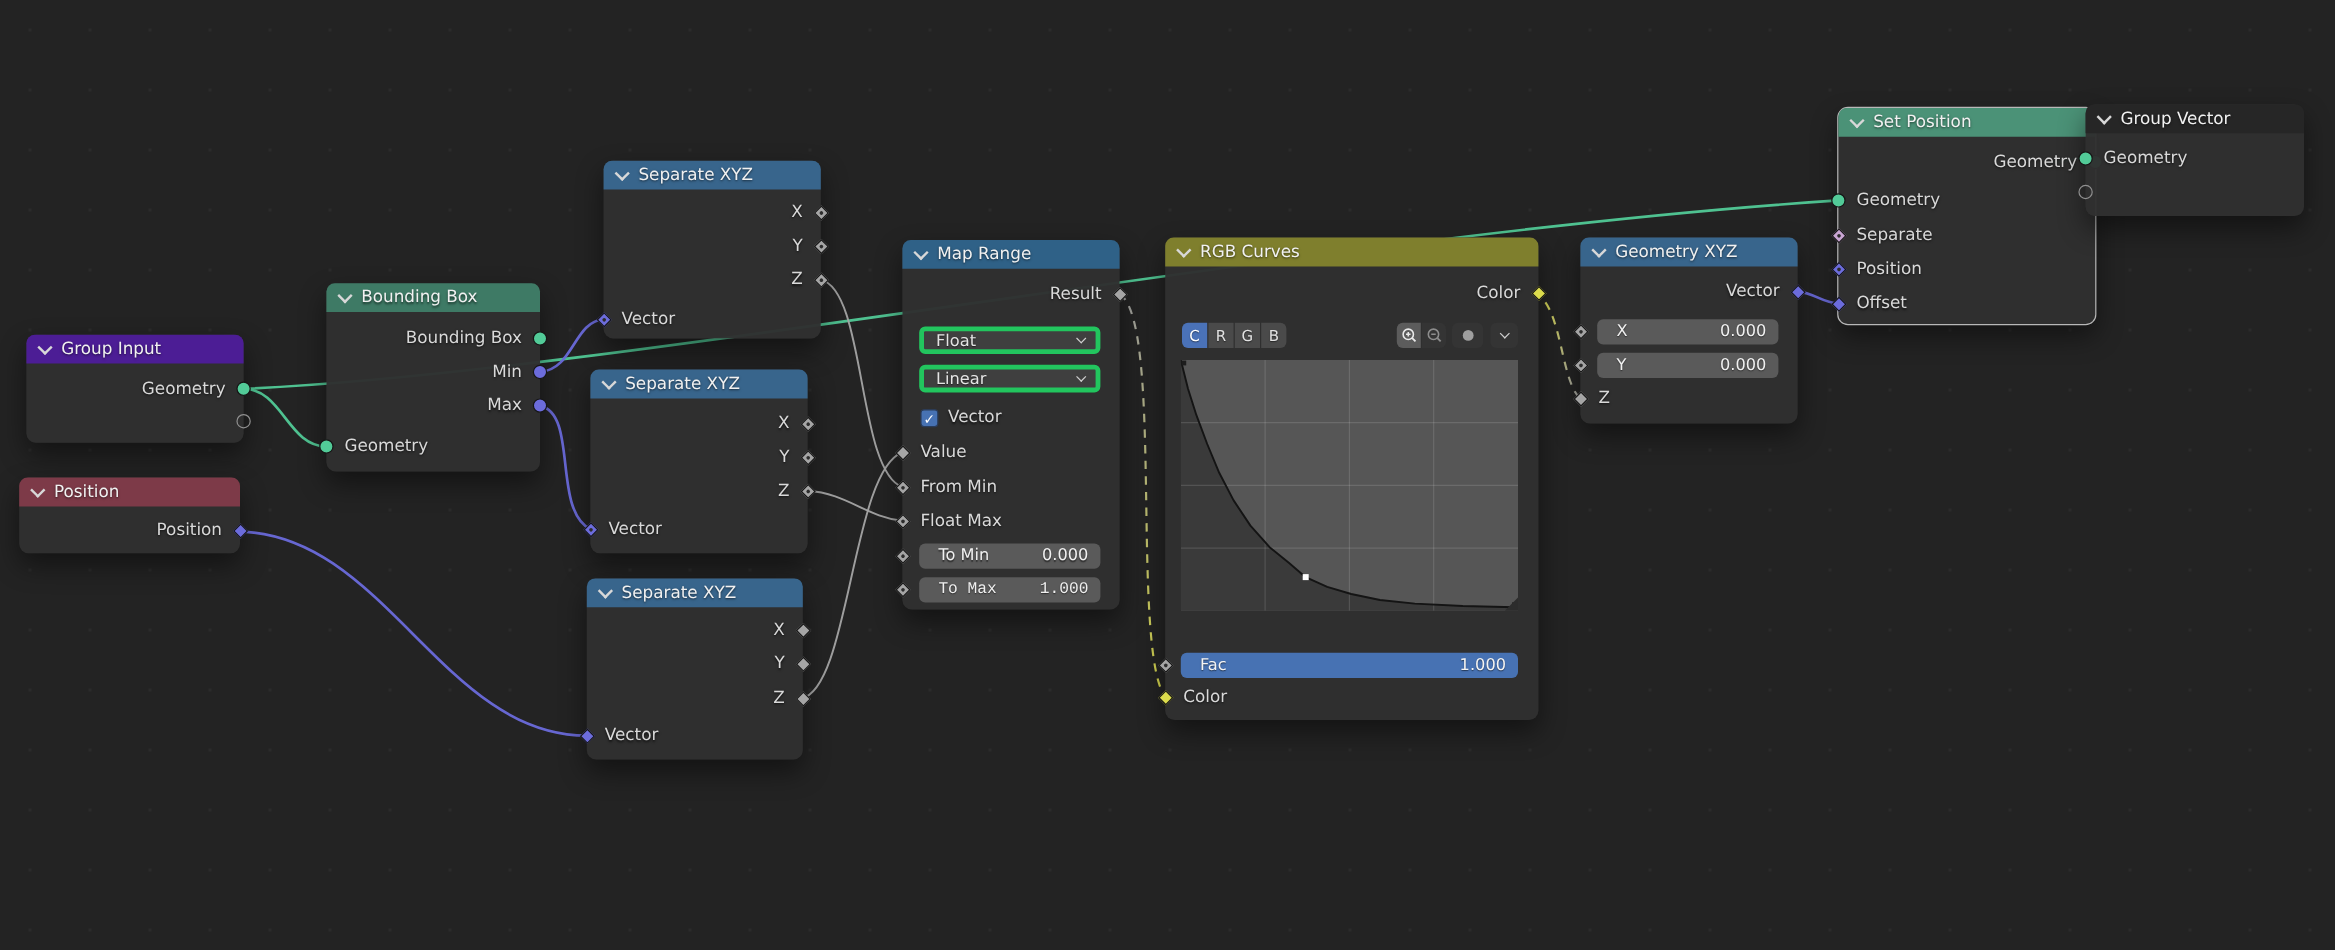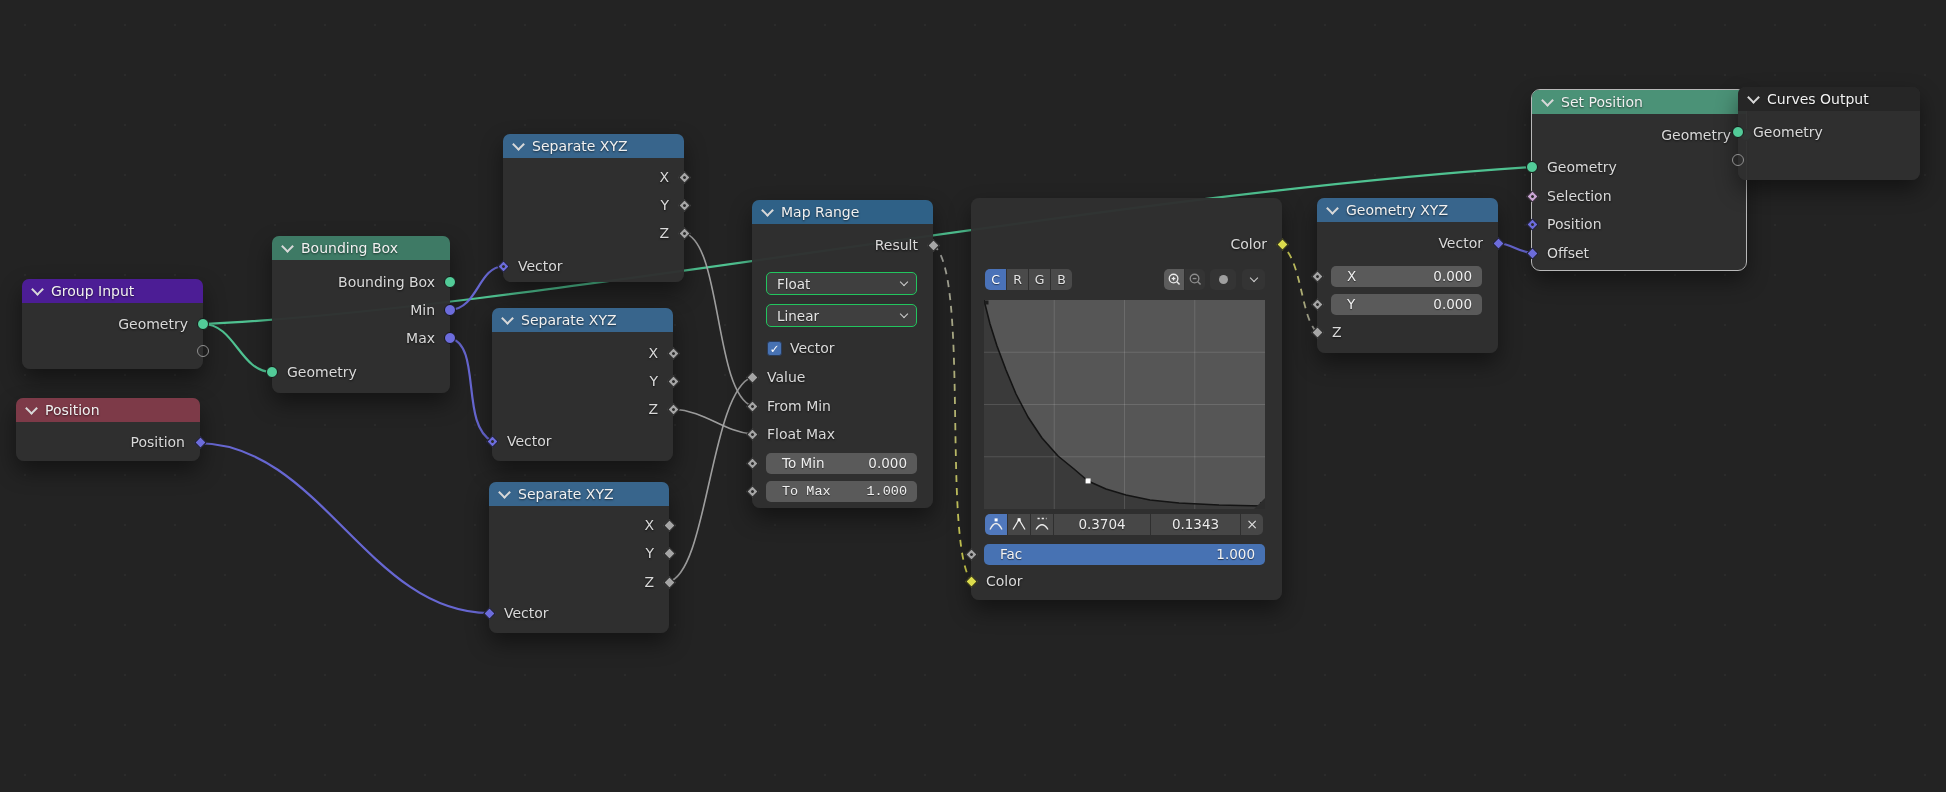--- a/index.html
+++ b/index.html
@@ -44,21 +44,21 @@
   .sock .virt{position:absolute;inset:0;border-radius:50%;border:1.5px solid #8f8f8f;box-sizing:border-box;background:transparent;}
   .field{
     position:absolute;left:14px;right:16px;top:3.5px;height:21px;
     background:#5a5a5a;border-radius:5px;
     display:flex;align-items:center;justify-content:space-between;
     padding:0 10px 0 16px;box-sizing:border-box;
     font-size:13.5px;color:#f0f0f0;text-shadow:0 1px 1px rgba(0,0,0,.5);
   }
   .dropdown{
     position:absolute;left:14px;right:16px;height:23px;top:0;
-    background:#3f3f3f;border:1px solid #22c55e;border-radius:5px;
+    background:#3f3f3f;border:4px solid #22c55e;border-radius:5px;
     display:flex;align-items:center;justify-content:space-between;
     padding:0 9px 0 10px;box-sizing:border-box;
     font-size:13.5px;color:#e4e4e4;text-shadow:0 1px 1px rgba(0,0,0,.5);
   }
   .checkrow{display:flex;align-items:center;gap:8px;padding-left:15px;}
   .checkbox{
     width:15px;height:15px;background:#4772b3;border-radius:3px;border:1px solid #2a3c5a;
     color:#fff;font-size:11.5px;line-height:15px;text-align:center;box-sizing:border-box;flex:none;
   }
   .slider{
@@ -352,20 +352,24 @@
             <span class="dot"></span>
           </span>
         </span>
         <div class="field">
           <span>To Max</span>
           <span>1.000</span>
         </div>
       </div>
     </div>
     <div class="node" style="left: 971px; top: 198px; width: 311px; height: 402px;">
+      <div class="nheader" style="background: rgb(127, 127, 45);">
+        <span class="chev"></span>
+        <span class="ntitle">RGB Curves</span>
+      </div>
       <div class="row" style="top: 32px;">
         <span class="rlabel out">Color</span>
         <span class="sock outside">
           <span class="dia" style="background: rgb(220, 220, 76);"></span>
         </span>
       </div>
       <div class="row btnrow" style="top: 70px; height: 22px;">
         <span class="cbtn first active">C</span>
         <span class="cbtn">R</span>
         <span class="cbtn">G</span>
@@ -401,43 +405,20 @@
           <line x1="140.5" x2="140.5" y1="0" y2="209" stroke="rgba(255,255,255,0.13)"></line>
           <line y1="104.5" y2="104.5" x1="0" x2="281" stroke="rgba(255,255,255,0.13)"></line>
           <line x1="210.75" x2="210.75" y1="0" y2="209" stroke="rgba(255,255,255,0.13)"></line>
           <line y1="156.75" y2="156.75" x1="0" x2="281" stroke="rgba(255,255,255,0.13)"></line>
           <path d="M0,0 L6,24 L13,46 L22,70 L32,94 L44,117 L58,138 L74,156 L90,169 L104,181 L122,189 L142,195 L166,200 L195,203 L235,205 L278,206" fill="none" stroke="#141414" stroke-width="1.6" stroke-linejoin="round" stroke-linecap="round"></path>
           <rect x="101.5824" y="178.4313" width="5" height="5" fill="#ffffff"></rect>
           <rect x="0.5" y="0.5" width="4" height="4" fill="#1d1d1d"></rect>
           <rect x="276" y="202" width="4" height="4" fill="#1d1d1d"></rect>
           <path d="M281,198 L281,209 L270,209 Z" fill="#2c2c2c"></path>
         </svg></div>
-      <div class="row btnrow" style="top: 315px; height: 22px;">
-        <span class="hbtn first active">
-          <svg width="16" height="16" viewBox="0 0 16 16">
-            <path d="M2,13.5 Q8,1.5 14,13.5" fill="none" stroke="#ececec" stroke-width="1.3"></path>
-            <rect x="6.6" y="2.4" width="3" height="3" fill="#ffffff"></rect>
-          </svg>
-        </span>
-        <span class="hbtn">
-          <svg width="16" height="16" viewBox="0 0 16 16">
-            <path d="M2,13.5 L8,3.5 L14,13.5" fill="none" stroke="#ececec" stroke-width="1.3"></path>
-            <rect x="6.6" y="2.2" width="3" height="3" fill="#ffffff"></rect>
-          </svg>
-        </span>
-        <span class="hbtn">
-          <svg width="16" height="16" viewBox="0 0 16 16">
-            <line x1="3.5" y1="2.5" x2="12.5" y2="2.5" stroke="#ececec" stroke-width="1.3" stroke-dasharray="2.2 2"></line>
-            <path d="M2,13.5 Q8,4 14,13.5" fill="none" stroke="#ececec" stroke-width="1.3"></path>
-          </svg>
-        </span>
-        <span class="hfield" style="width: 96px;">0.3704</span>
-        <span class="hfield" style="width: 89px;">0.1343</span>
-        <span class="xbtn">×</span>
-      </div>
       <div class="row" style="top: 342px;">
         <span class="sock inside">
           <span class="dia" style="background: rgb(165, 165, 165);">
             <span class="dot"></span>
           </span>
         </span>
         <div class="slider">
           <span>Fac</span>
           <span>1.000</span>
         </div>
@@ -500,21 +481,21 @@
           <span class="circ" style="background: rgb(82, 203, 152);"></span>
         </span>
       </div>
       <div class="row" style="top: 63px;">
         <span class="rlabel in">Geometry</span>
         <span class="sock inside">
           <span class="circ" style="background: rgb(82, 203, 152);"></span>
         </span>
       </div>
       <div class="row" style="top: 92px;">
-        <span class="rlabel in">Selection</span>
+        <span class="rlabel in">Separate</span>
         <span class="sock inside">
           <span class="dia" style="background: rgb(201, 165, 211);">
             <span class="dot"></span>
           </span>
         </span>
       </div>
       <div class="row" style="top: 120px;">
         <span class="rlabel in">Position</span>
         <span class="sock inside">
           <span class="dia" style="background: rgb(108, 108, 220);">
@@ -525,21 +506,21 @@
       <div class="row" style="top: 149px;">
         <span class="rlabel in">Offset</span>
         <span class="sock inside">
           <span class="dia" style="background: rgb(108, 108, 220);"></span>
         </span>
       </div>
     </div>
     <div class="node" style="left: 1738px; top: 87px; width: 182px; height: 93px;">
       <div class="nheader" style="background: rgb(38, 38, 38);">
         <span class="chev"></span>
-        <span class="ntitle">Curves Output</span>
+        <span class="ntitle">Group Vector</span>
       </div>
       <div class="row" style="top: 31px;">
         <span class="rlabel in">Geometry</span>
         <span class="sock inside">
           <span class="circ" style="background: rgb(82, 203, 152);"></span>
         </span>
       </div>
       <div class="row" style="top: 59px;">
         <span class="sock inside">
           <span class="virt"></span>

